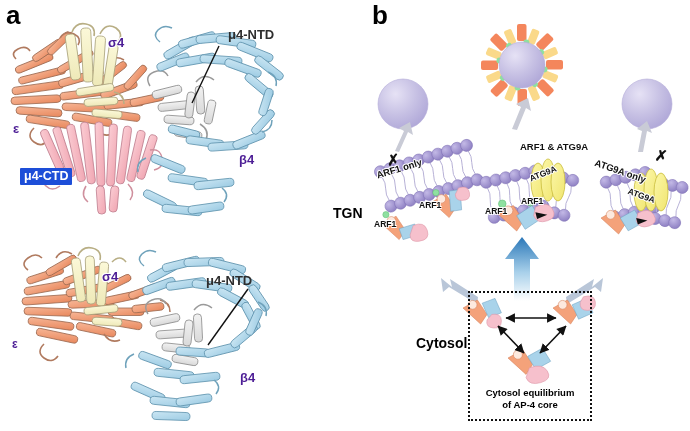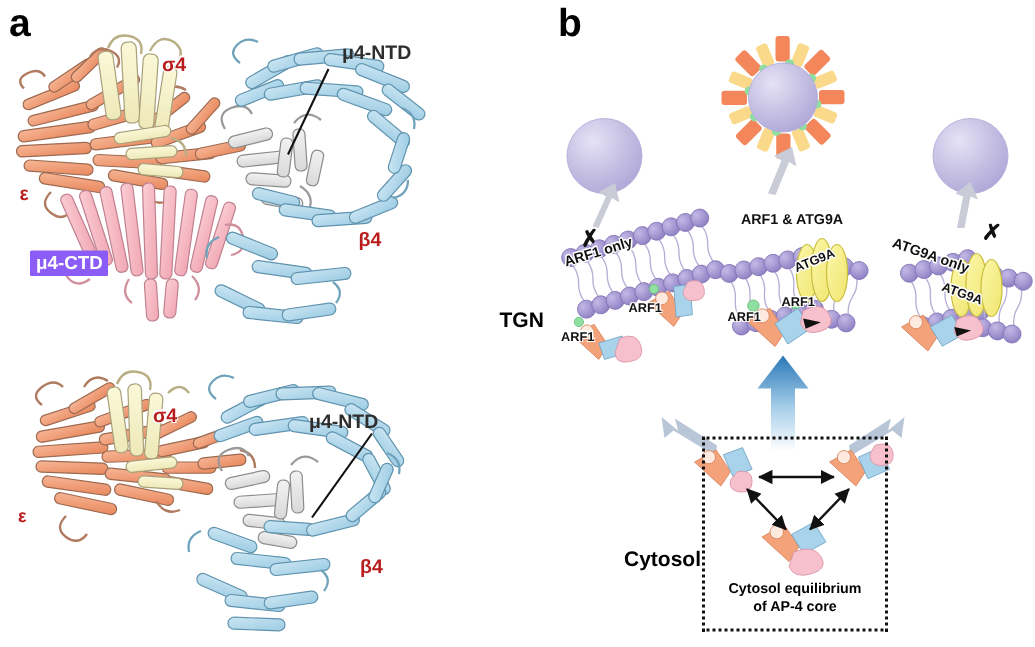--- a/index.html
+++ b/index.html
@@ -31,29 +31,29 @@
 
   .struct-label {
     position: absolute;
     font-family: "Liberation Sans", sans-serif;
     font-weight: bold;
     color: #3a3a3a;
     white-space: nowrap;
     line-height: 1;
   }
   .struct-label.outlined {
-    color: #b91c1c;
+    color: #4c1d95;
     text-shadow:
       -0.7px -0.7px 0 #ffffff,
        0.7px -0.7px 0 #ffffff,
       -0.7px  0.7px 0 #ffffff,
        0.7px  0.7px 0 #ffffff;
   }
   .highlight-pink {
-    background: #8b5cf6;
+    background: #1d4ed8;
     color: #ffffff;
     padding: 1px 4px 2px 4px;
     border-radius: 1px;
     font-weight: bold;
   }
   .b-text {
     position: absolute;
     font-family: "Liberation Sans", sans-serif;
     font-weight: bold;
     color: #000000;
@@ -663,27 +663,27 @@
   <div class="struct-label outlined" style="left:102px; top:270px; font-size:13px;">σ4</div>
   <div class="struct-label" style="left:206px; top:274px; font-size:13px; color:#2e2e2e;">μ4-NTD</div>
   <div class="struct-label outlined" style="left:12px; top:338px; font-size:12px;">ε</div>
   <div class="struct-label outlined" style="left:240px; top:371px; font-size:13px;">β4</div>
 
   <div class="panel-letter" id="panel-b-letter">b</div>
 
 
   <div class="b-text" style="left:333px; top:206px; font-size:14px;text-align:center;">TGN</div>
 
-  <div class="b-text" style="left:416px; top:336px; font-size:14px;margin-top:29px;">Cytosol</div>
+  <div class="b-text" style="left:416px; top:336px; font-size:14px;">Cytosol</div>
 
   <div class="xmark" style="left:387px; top:152px; transform:rotate(-6deg);">✗</div>
   <div class="xmark" style="left:655px; top:148px; transform:rotate(6deg);">✗</div>
 
   <div class="diag-label" style="left:375px; top:170px; transform:rotate(-17deg); transform-origin:0 0;">ARF1 only</div>
-  <div class="diag-label" style="left:494px; top:141px;">ARF1 &amp; ATG9A</div>
+  <div class="diag-label" style="left:520px; top:141px;">ARF1 &amp; ATG9A</div>
   <div class="diag-label" style="left:597px; top:157px; transform:rotate(19deg); transform-origin:0 0;">ATG9A only</div>
 
   <div class="diag-label" style="left:528px; top:174px; font-size:8.5px; transform:rotate(-22deg); transform-origin:0 0;">ATG9A</div>
   <div class="diag-label" style="left:630px; top:186px; font-size:8.5px; transform:rotate(20deg); transform-origin:0 0;">ATG9A</div>
 
   <div class="arf1-tag" style="left:374px; top:219px;">ARF1</div>
   <div class="arf1-tag" style="left:419px; top:200px;">ARF1</div>
   <div class="arf1-tag" style="left:485px; top:206px;">ARF1</div>
   <div class="arf1-tag" style="left:521px; top:196px;">ARF1</div>
 

